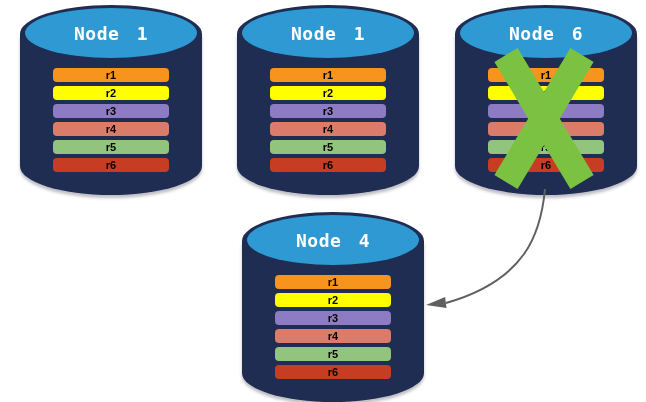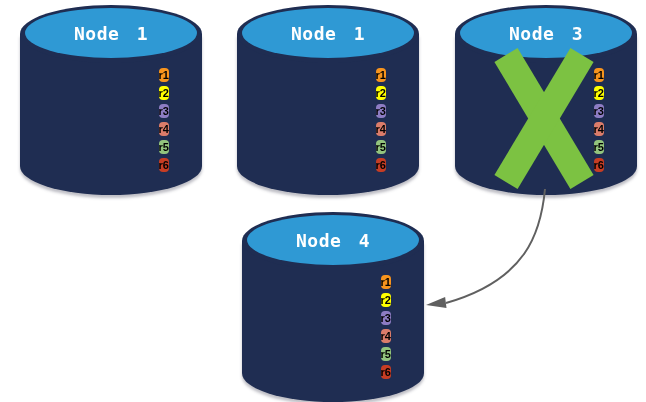--- a/index.html
+++ b/index.html
@@ -23,21 +23,21 @@
     background:var(--cyl-top,#2f99d4);border-radius:50%;
   }
   .node-title{
     position:absolute;left:0;top:14px;width:100%;height:30px;line-height:30px;
     text-align:center;color:var(--title-text,#fff);
     font-family:"DejaVu Sans Mono", monospace;font-weight:bold;font-size:18px;
     word-spacing:6px;letter-spacing:0.5px;
   }
   .rows{
     position:absolute;left:33px;top:63px;width:116px;
-    display:flex;flex-direction:column;gap:4px;align-items:flex-end;
+    display:flex;flex-direction:column;gap:4px;
   }
   .row{
     height:14px;line-height:14px;border-radius:4px;text-align:center;
     font-size:11px;font-weight:bold;color:var(--row-text,#000);
   }
   .overlay{position:absolute;left:0;top:0;pointer-events:none;}
   .cross-stroke{stroke:var(--cross,#7cc242);stroke-width:27;stroke-linecap:butt;}
   .arrow-line{stroke:var(--arrow,#606060);stroke-width:2;fill:none;}
   .arrow-head{fill:var(--arrow,#606060);stroke:none;}
 </style>
@@ -76,21 +76,21 @@
         <div class="row" style="background: rgb(147, 196, 125);">r5</div>
         <div class="row" style="background: rgb(198, 61, 36);">r6</div>
       </div>
   </div>
 
   <div class="node" style="left:455px;top:5px;">
     <div class="cyl-body"></div>
     <div class="cyl-top">
       <div class="cyl-top-inner"></div>
     </div>
-    <div class="node-title">Node 3</div>
+    <div class="node-title">Node 6</div>
     <div class="rows">
         <div class="row" style="background: rgb(247, 148, 29);">r1</div>
         <div class="row" style="background: rgb(255, 255, 0);">r2</div>
         <div class="row" style="background: rgb(141, 124, 195);">r3</div>
         <div class="row" style="background: rgb(219, 124, 106);">r4</div>
         <div class="row" style="background: rgb(147, 196, 125);">r5</div>
         <div class="row" style="background: rgb(198, 61, 36);">r6</div>
       </div>
   </div>
 

